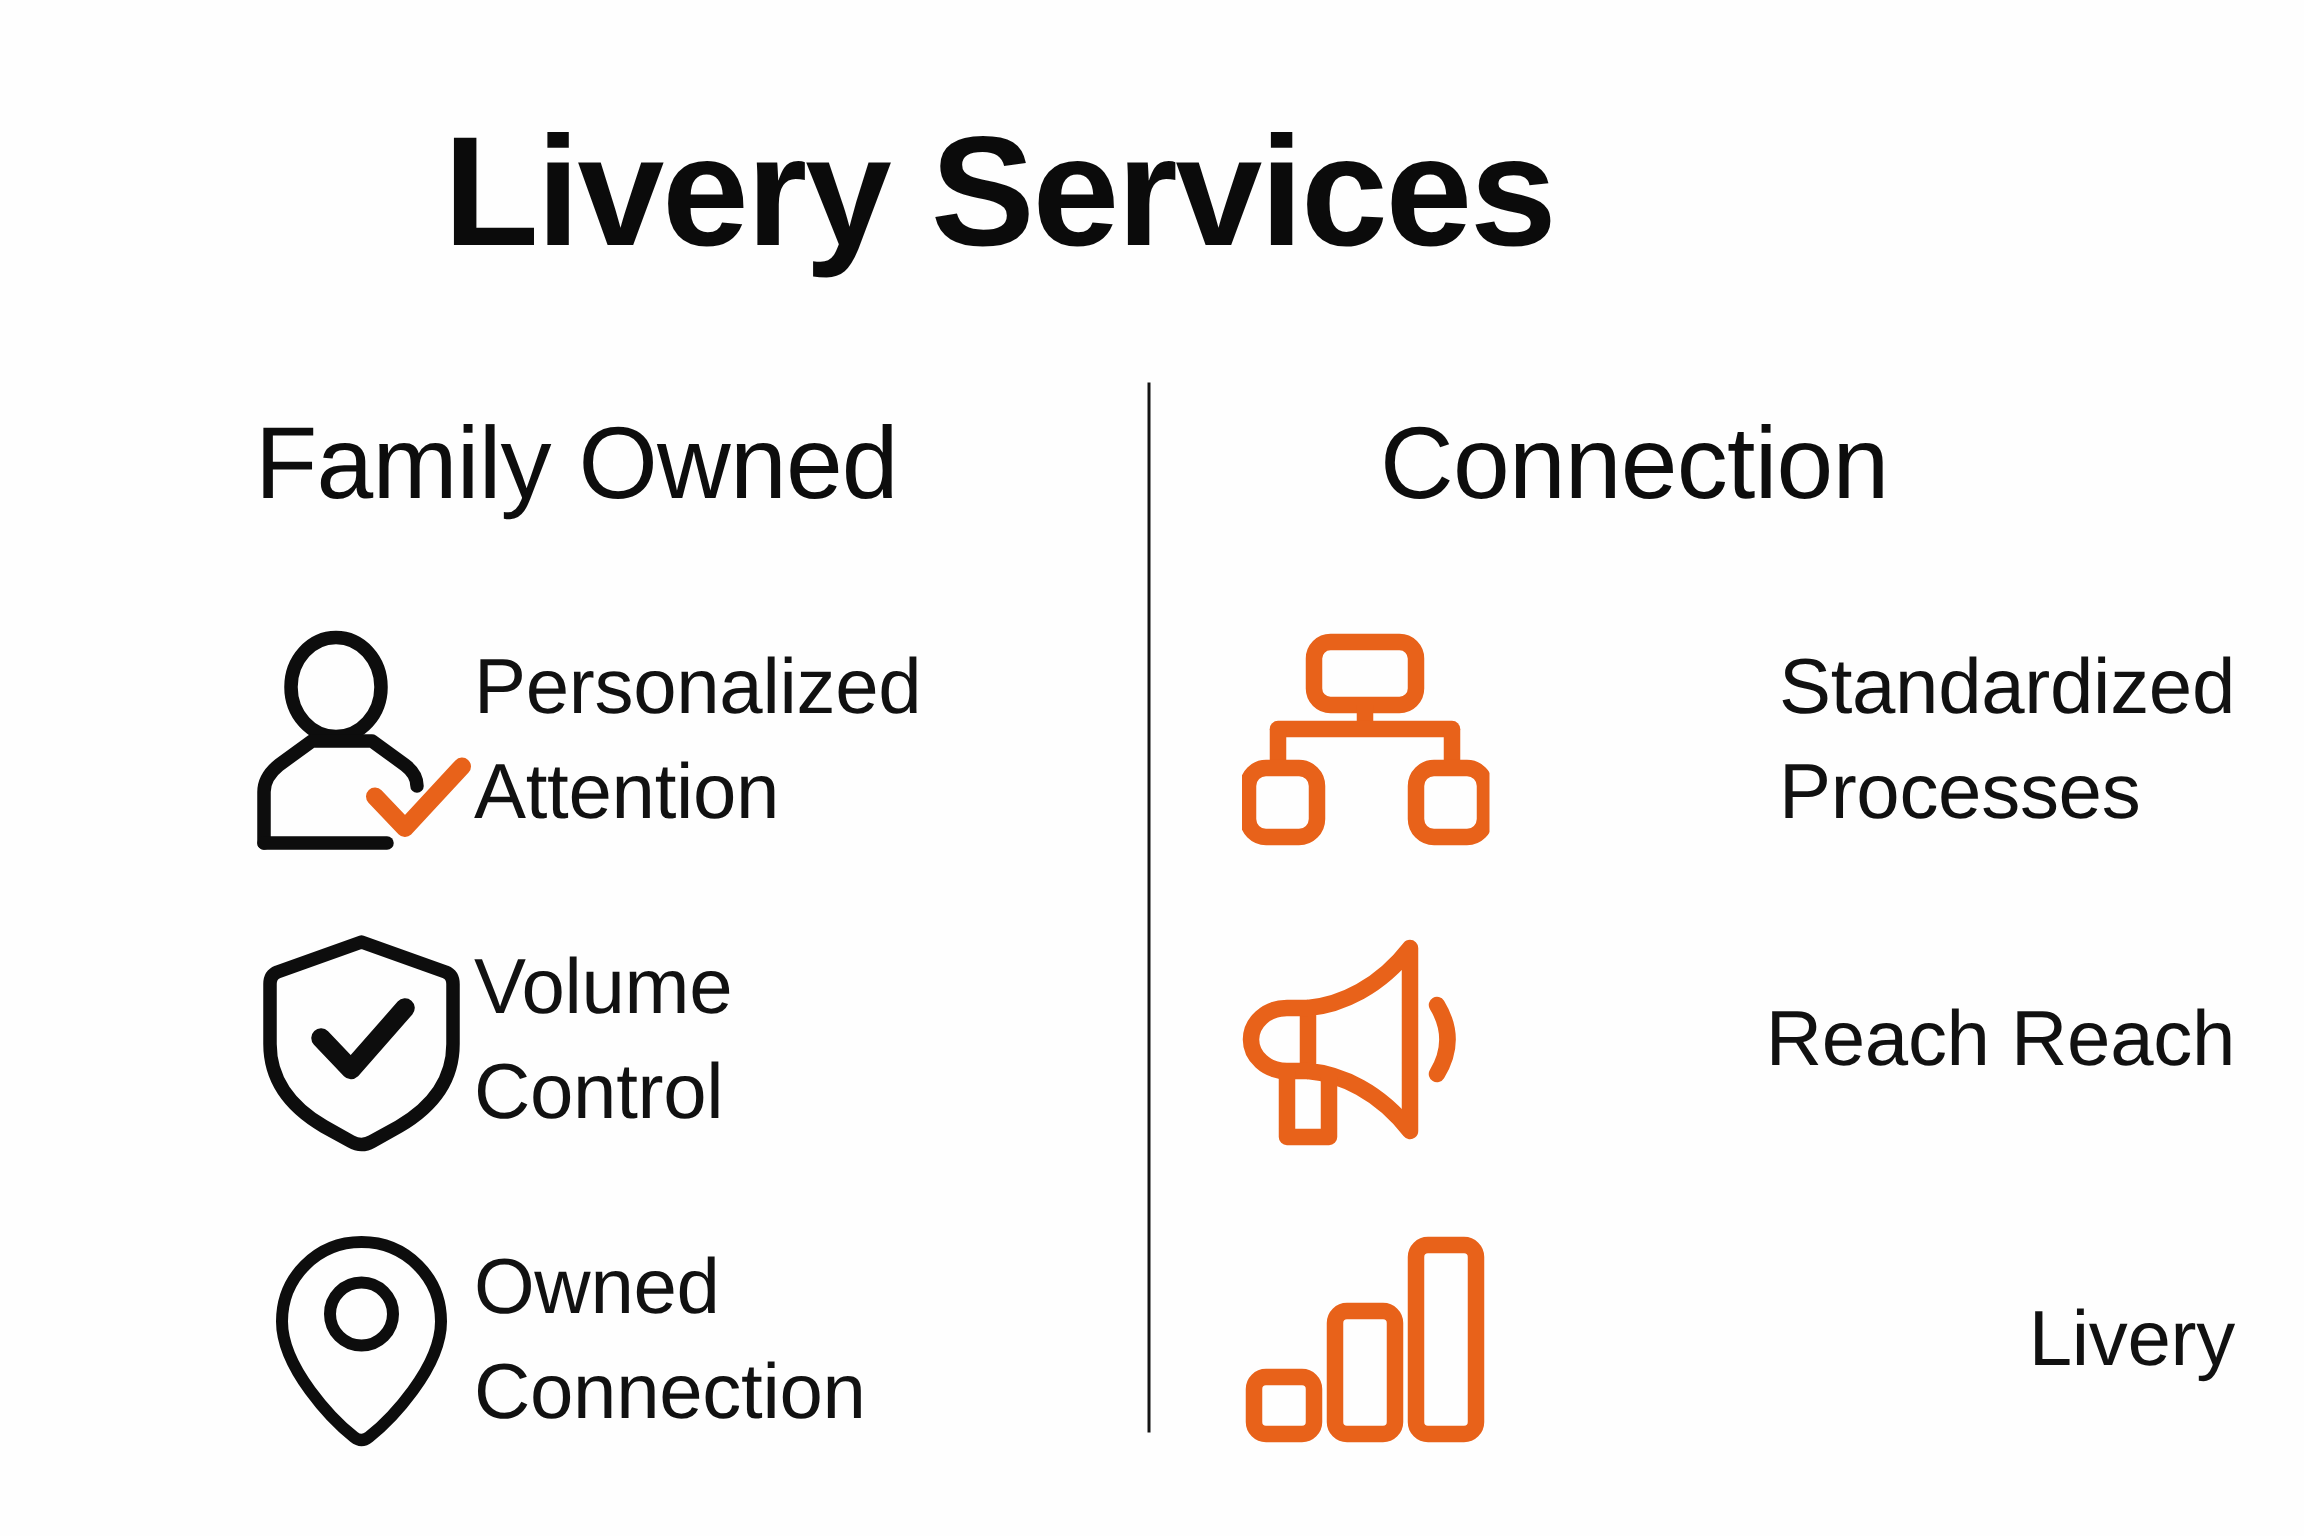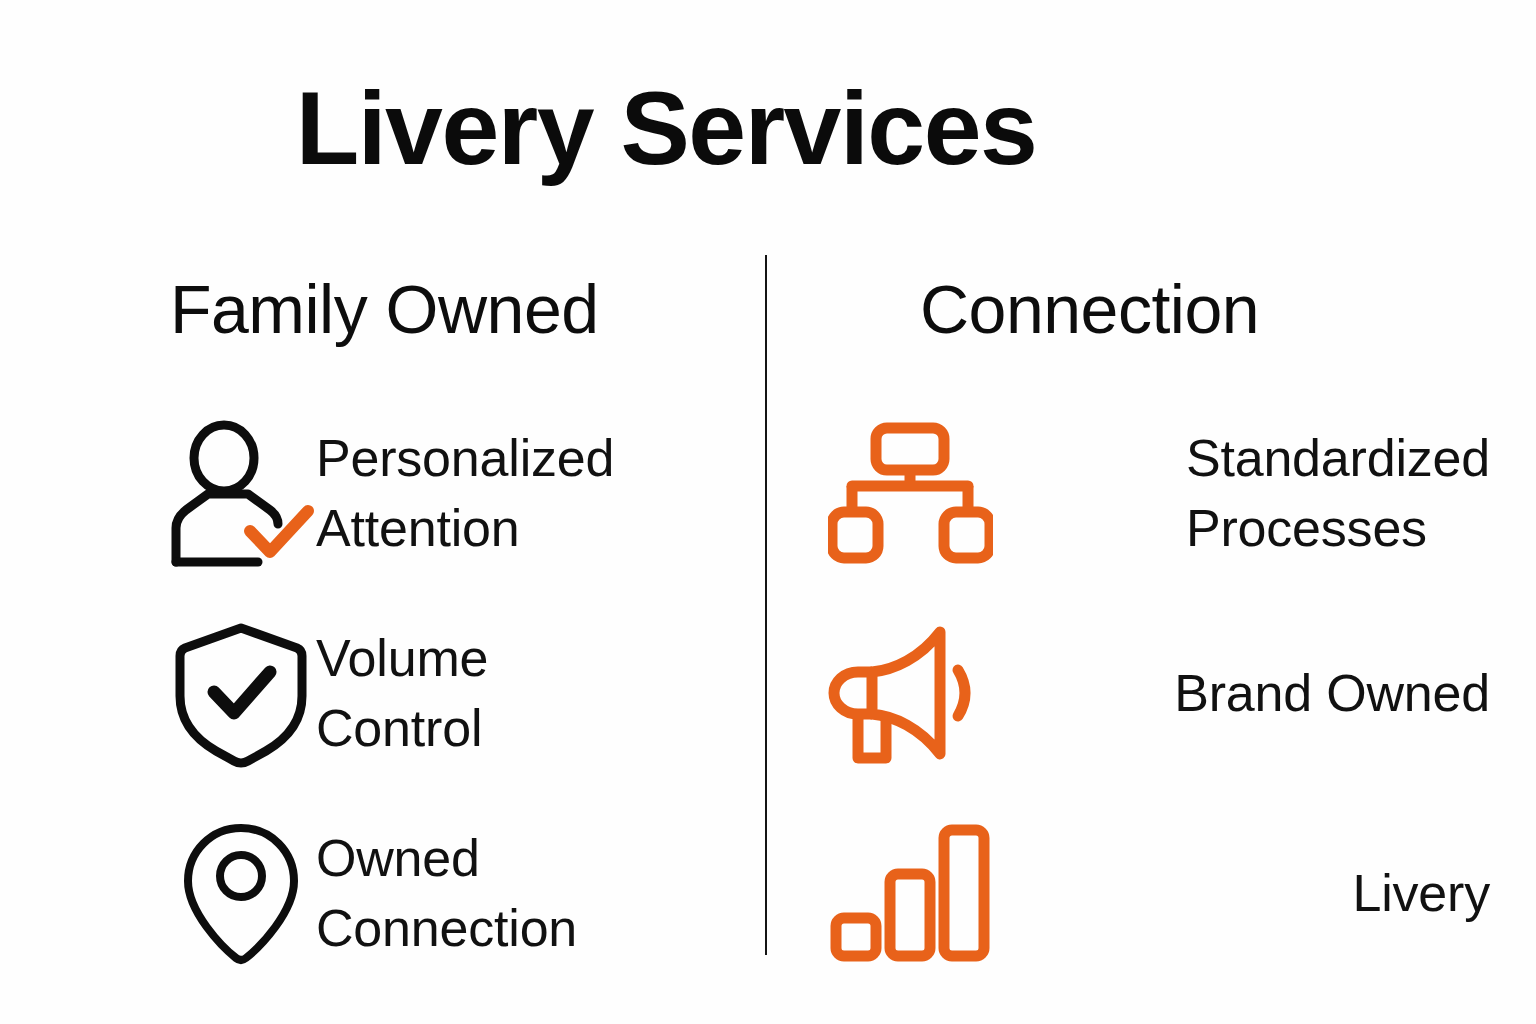--- a/index.html
+++ b/index.html
@@ -175,21 +175,21 @@
 
       <div class="feature">
         <span class="feature-icon">
           <svg width="165" height="150" viewBox="0 0 165 150" fill="none" xmlns="http://www.w3.org/2000/svg">
             <path d="M112 14 C92 40 66 52 44 54 L44 96 C66 98 92 110 112 136 Z" stroke="#E8621A" stroke-width="11" stroke-linejoin="round"></path>
             <path d="M44 54 H30 C16 54 6 64 6 75 C6 86 16 96 30 96 H44" stroke="#E8621A" stroke-width="11" stroke-linejoin="round"></path>
             <path d="M30 96 V140 H58 V100" stroke="#E8621A" stroke-width="11" stroke-linejoin="round"></path>
             <path d="M130 52 Q144 75 130 98" stroke="#E8621A" stroke-width="11" stroke-linecap="round"></path>
           </svg>
         </span>
-        <span class="feature-label">Brand Owned</span>
+        <span class="feature-label">Reach Reach</span>
       </div>
 
       <div class="feature">
         <span class="feature-icon">
           <svg width="165" height="150" viewBox="0 0 165 150" fill="none" xmlns="http://www.w3.org/2000/svg">
             <rect x="8" y="100" width="40" height="38" rx="8" stroke="#E8621A" stroke-width="11"></rect>
             <rect x="62" y="56" width="40" height="82" rx="8" stroke="#E8621A" stroke-width="11"></rect>
             <rect x="116" y="12" width="40" height="126" rx="8" stroke="#E8621A" stroke-width="11"></rect>
           </svg>
         </span>

